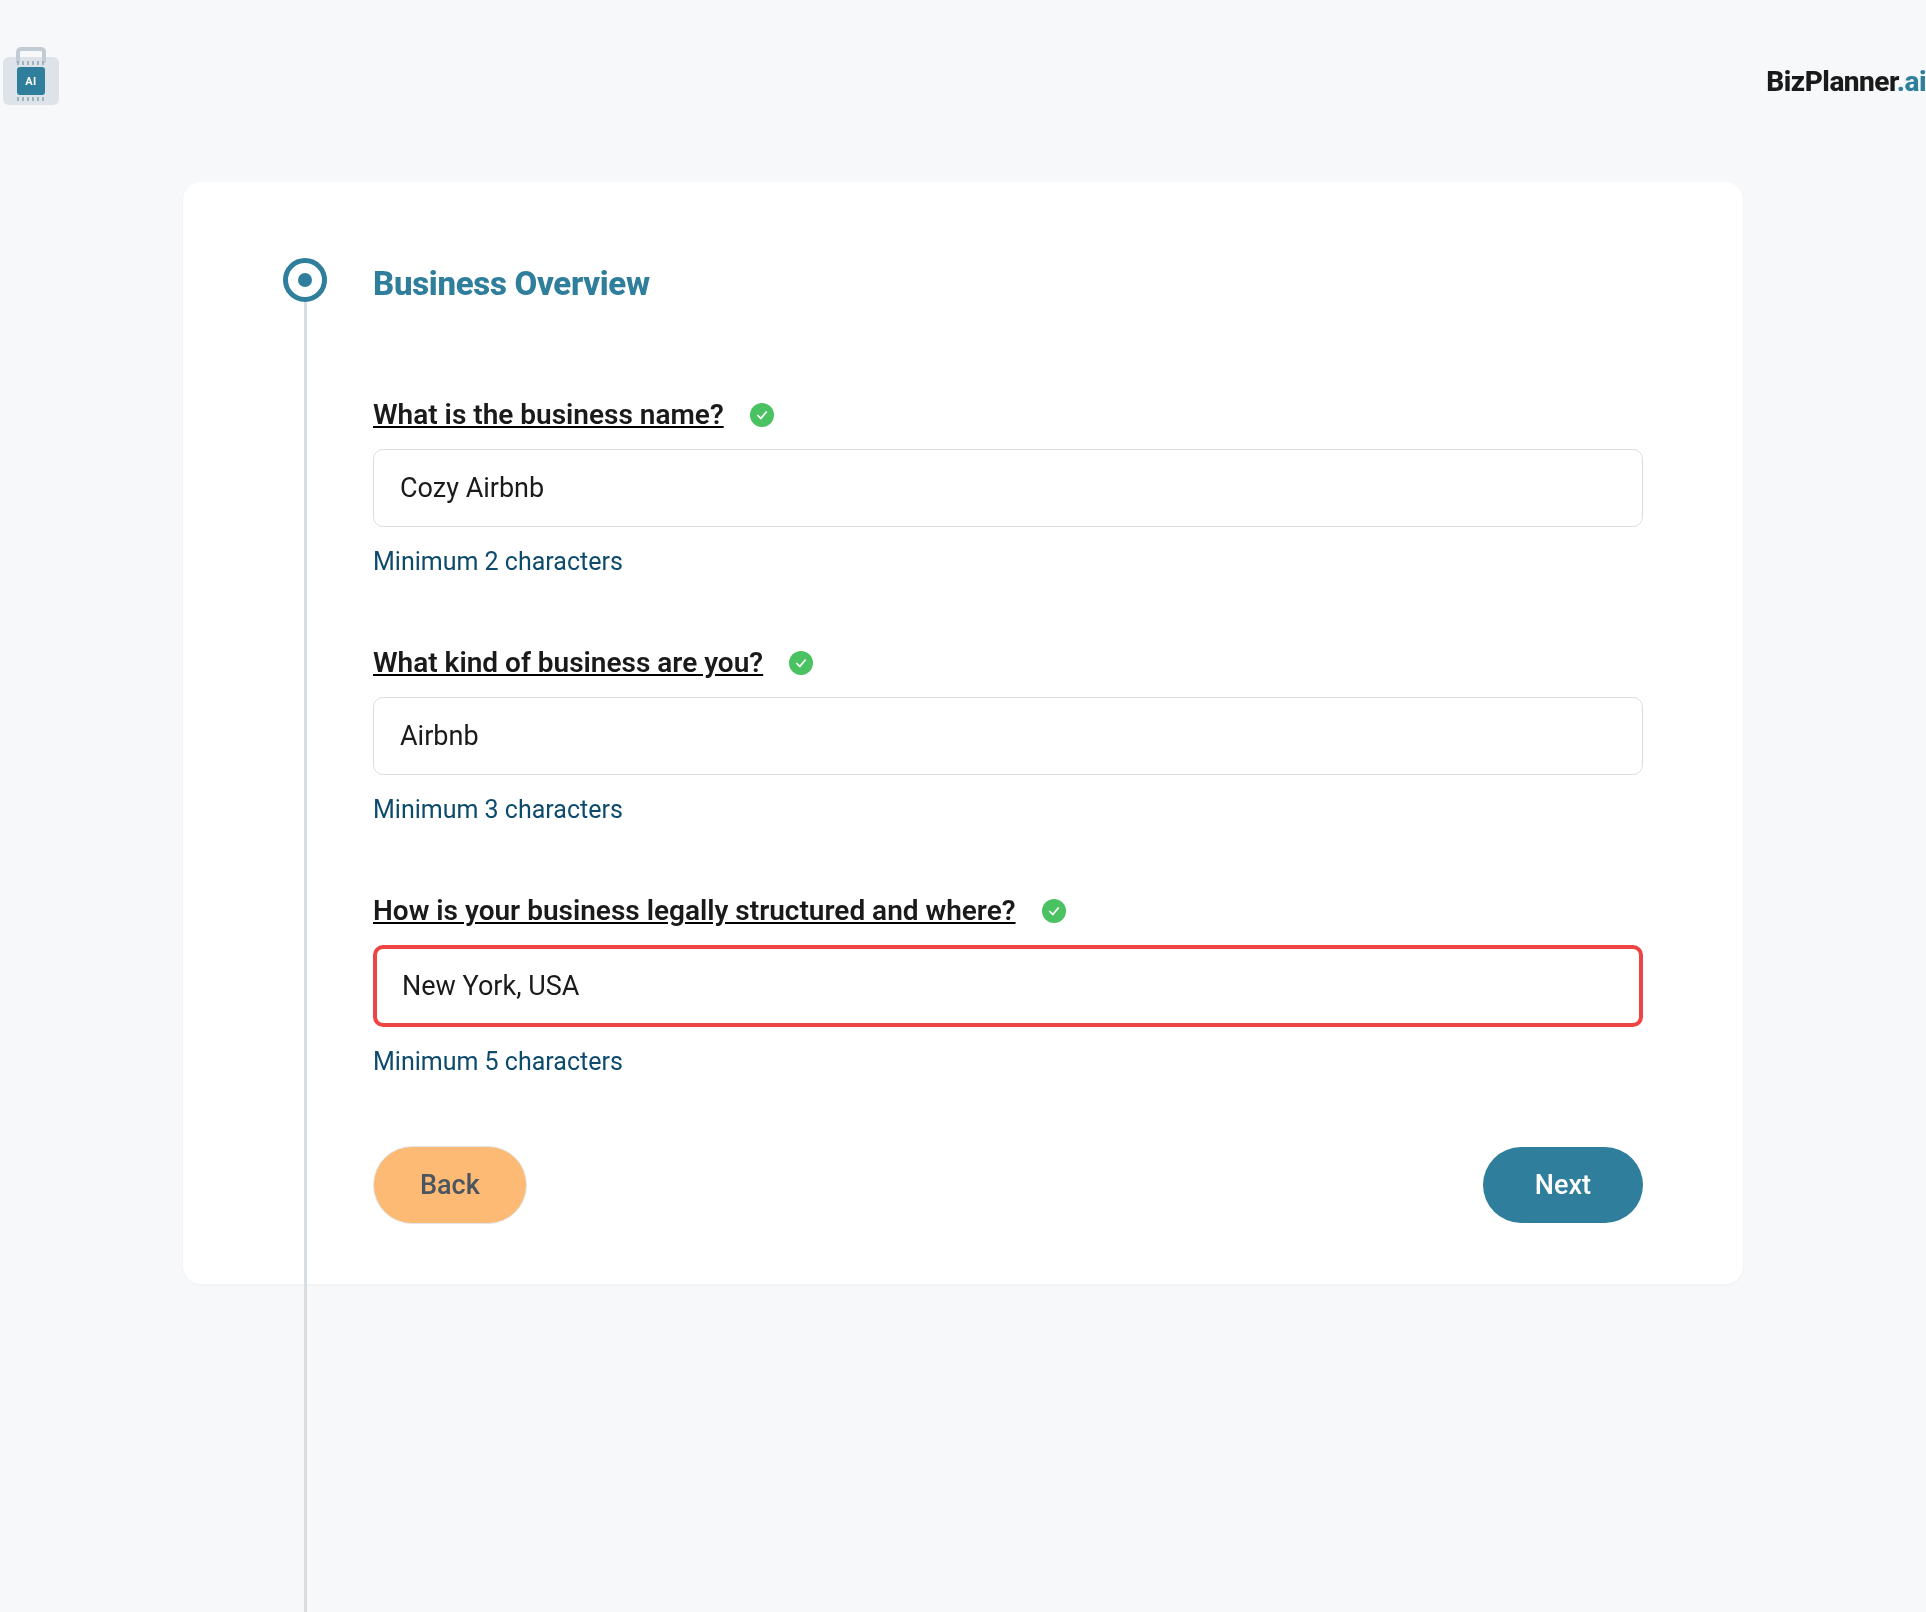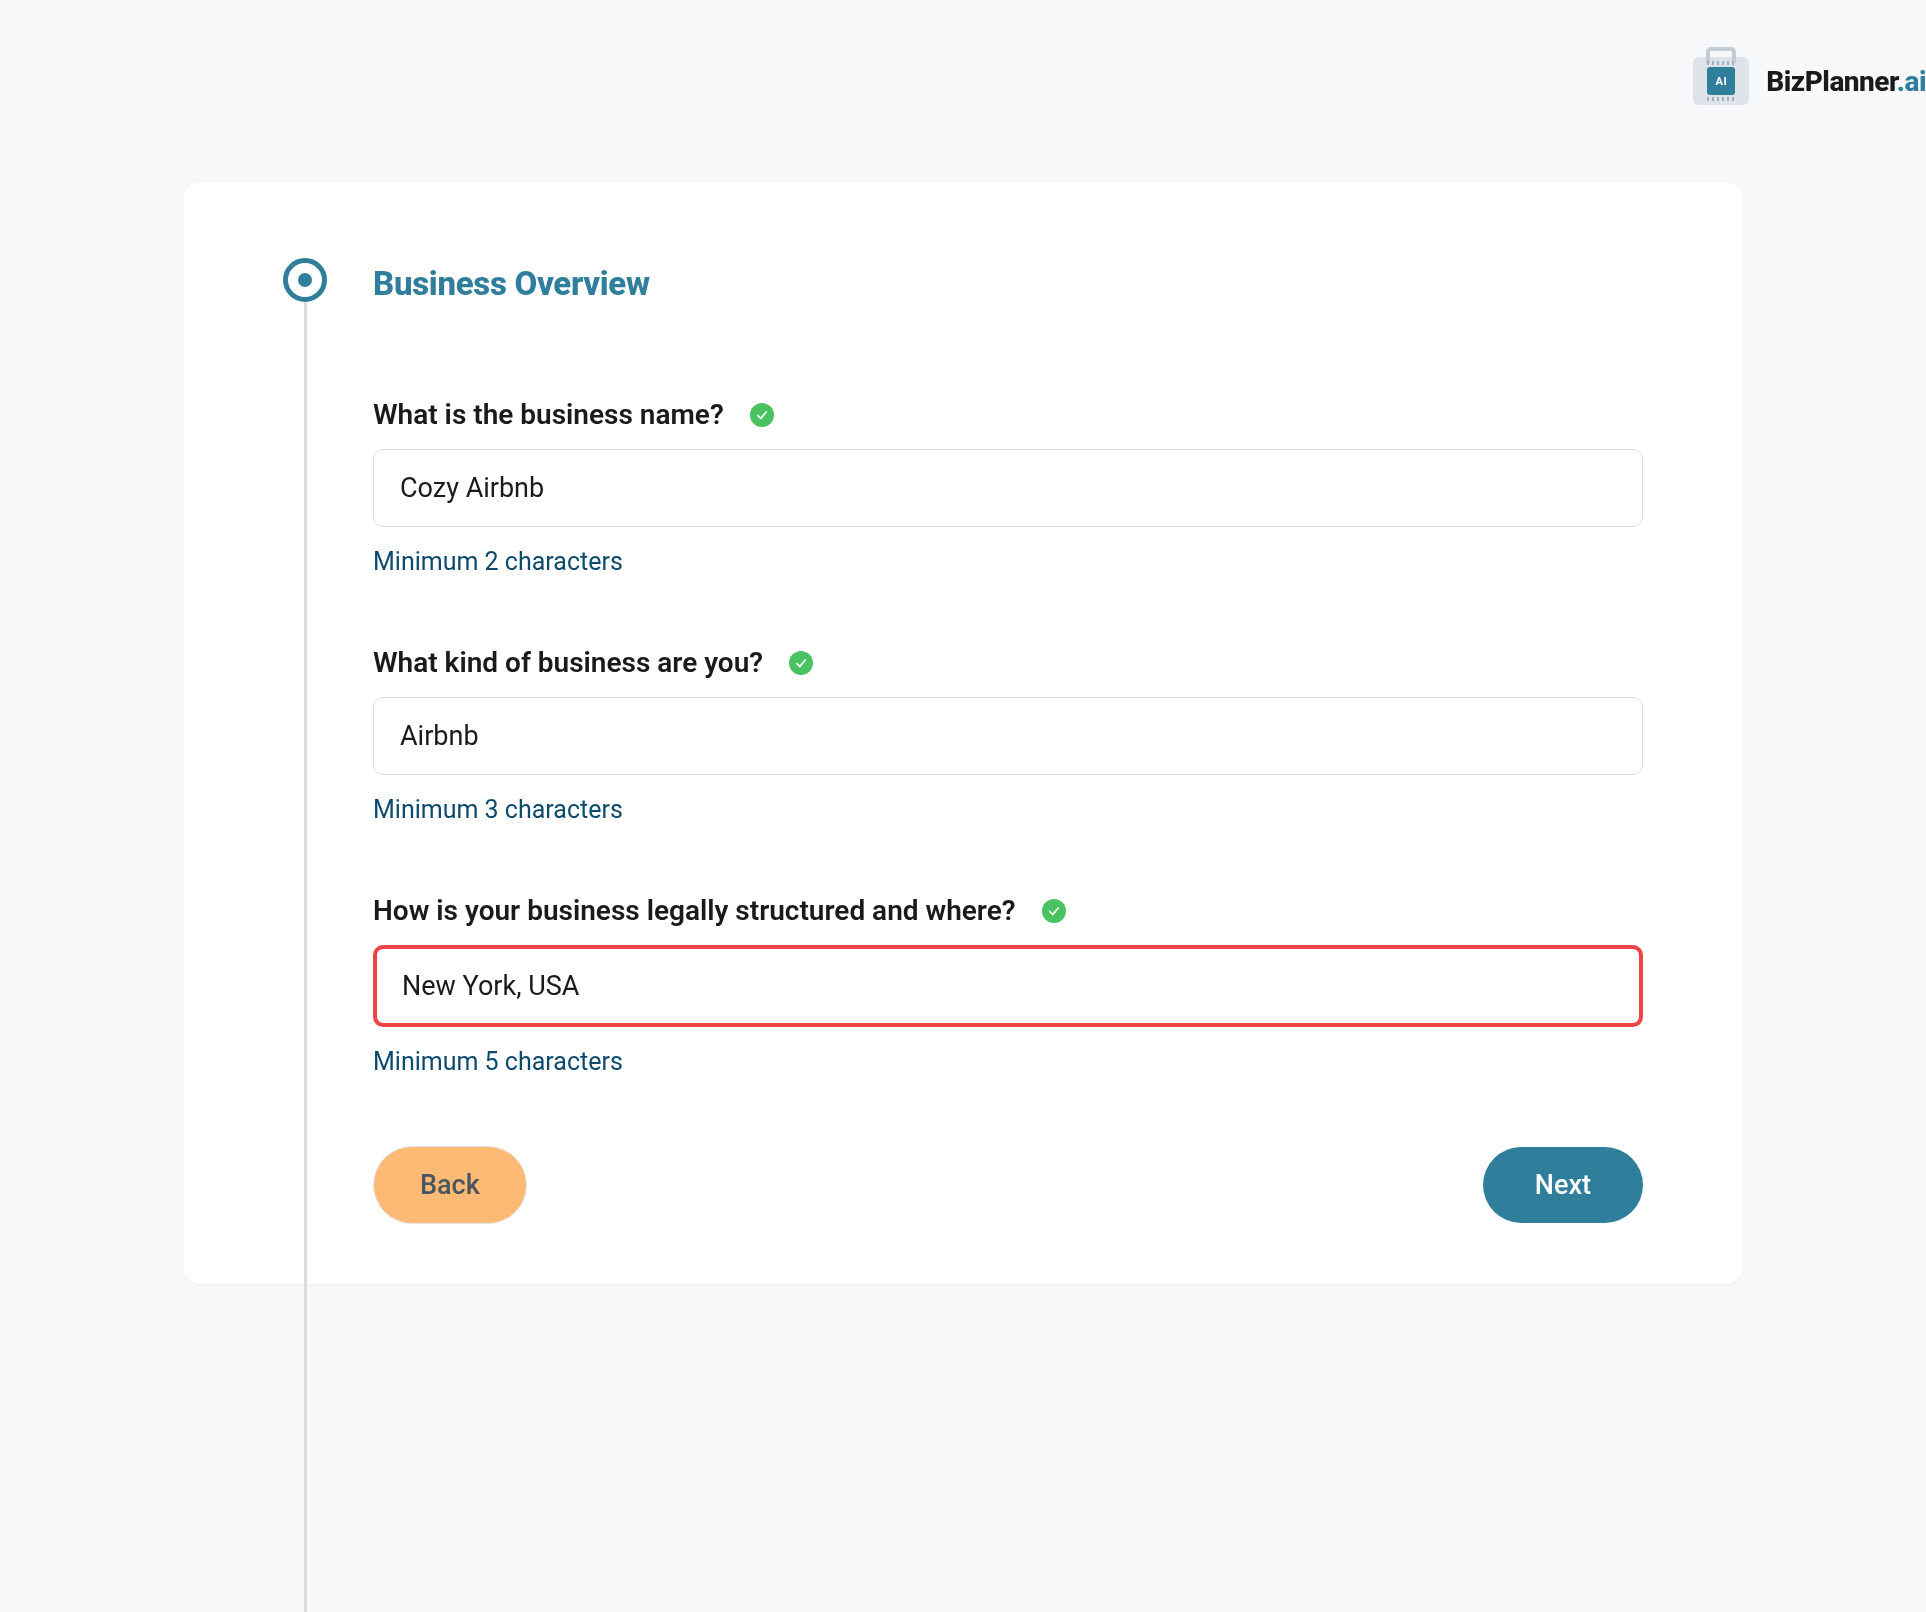--- a/index.html
+++ b/index.html
@@ -9,21 +9,21 @@
     }
     body {
       font-family: -apple-system, BlinkMacSystemFont, "Segoe UI", Roboto, Helvetica, Arial, sans-serif;
       background: #f6f8fa;
       min-height: 100vh;
       padding-bottom: 80px;
     }
     .header {
       display: flex;
       align-items: center;
-      justify-content: flex-end;
+      justify-content: space-between;
       padding: 50px 0 70px 0;
       gap: 14px;
     }
     .logo-icon {
       width: 62px;
       height: 62px;
       position: relative;
       display: flex;
       align-items: center;
       justify-content: center;
@@ -160,20 +160,21 @@
       padding-top: 95px;
     }
     .field {
       margin-bottom: 70px;
     }
     .field-label-row {
       display: flex;
       align-items: center;
       gap: 26px;
       margin-bottom: 18px;
+      text-decoration: underline;
     }
     .field-label {
       font-size: 28px;
       font-weight: 600;
       color: #1a1a1a;
     }
     .valid-badge {
       width: 24px;
       height: 24px;
       background: #4ac261;

